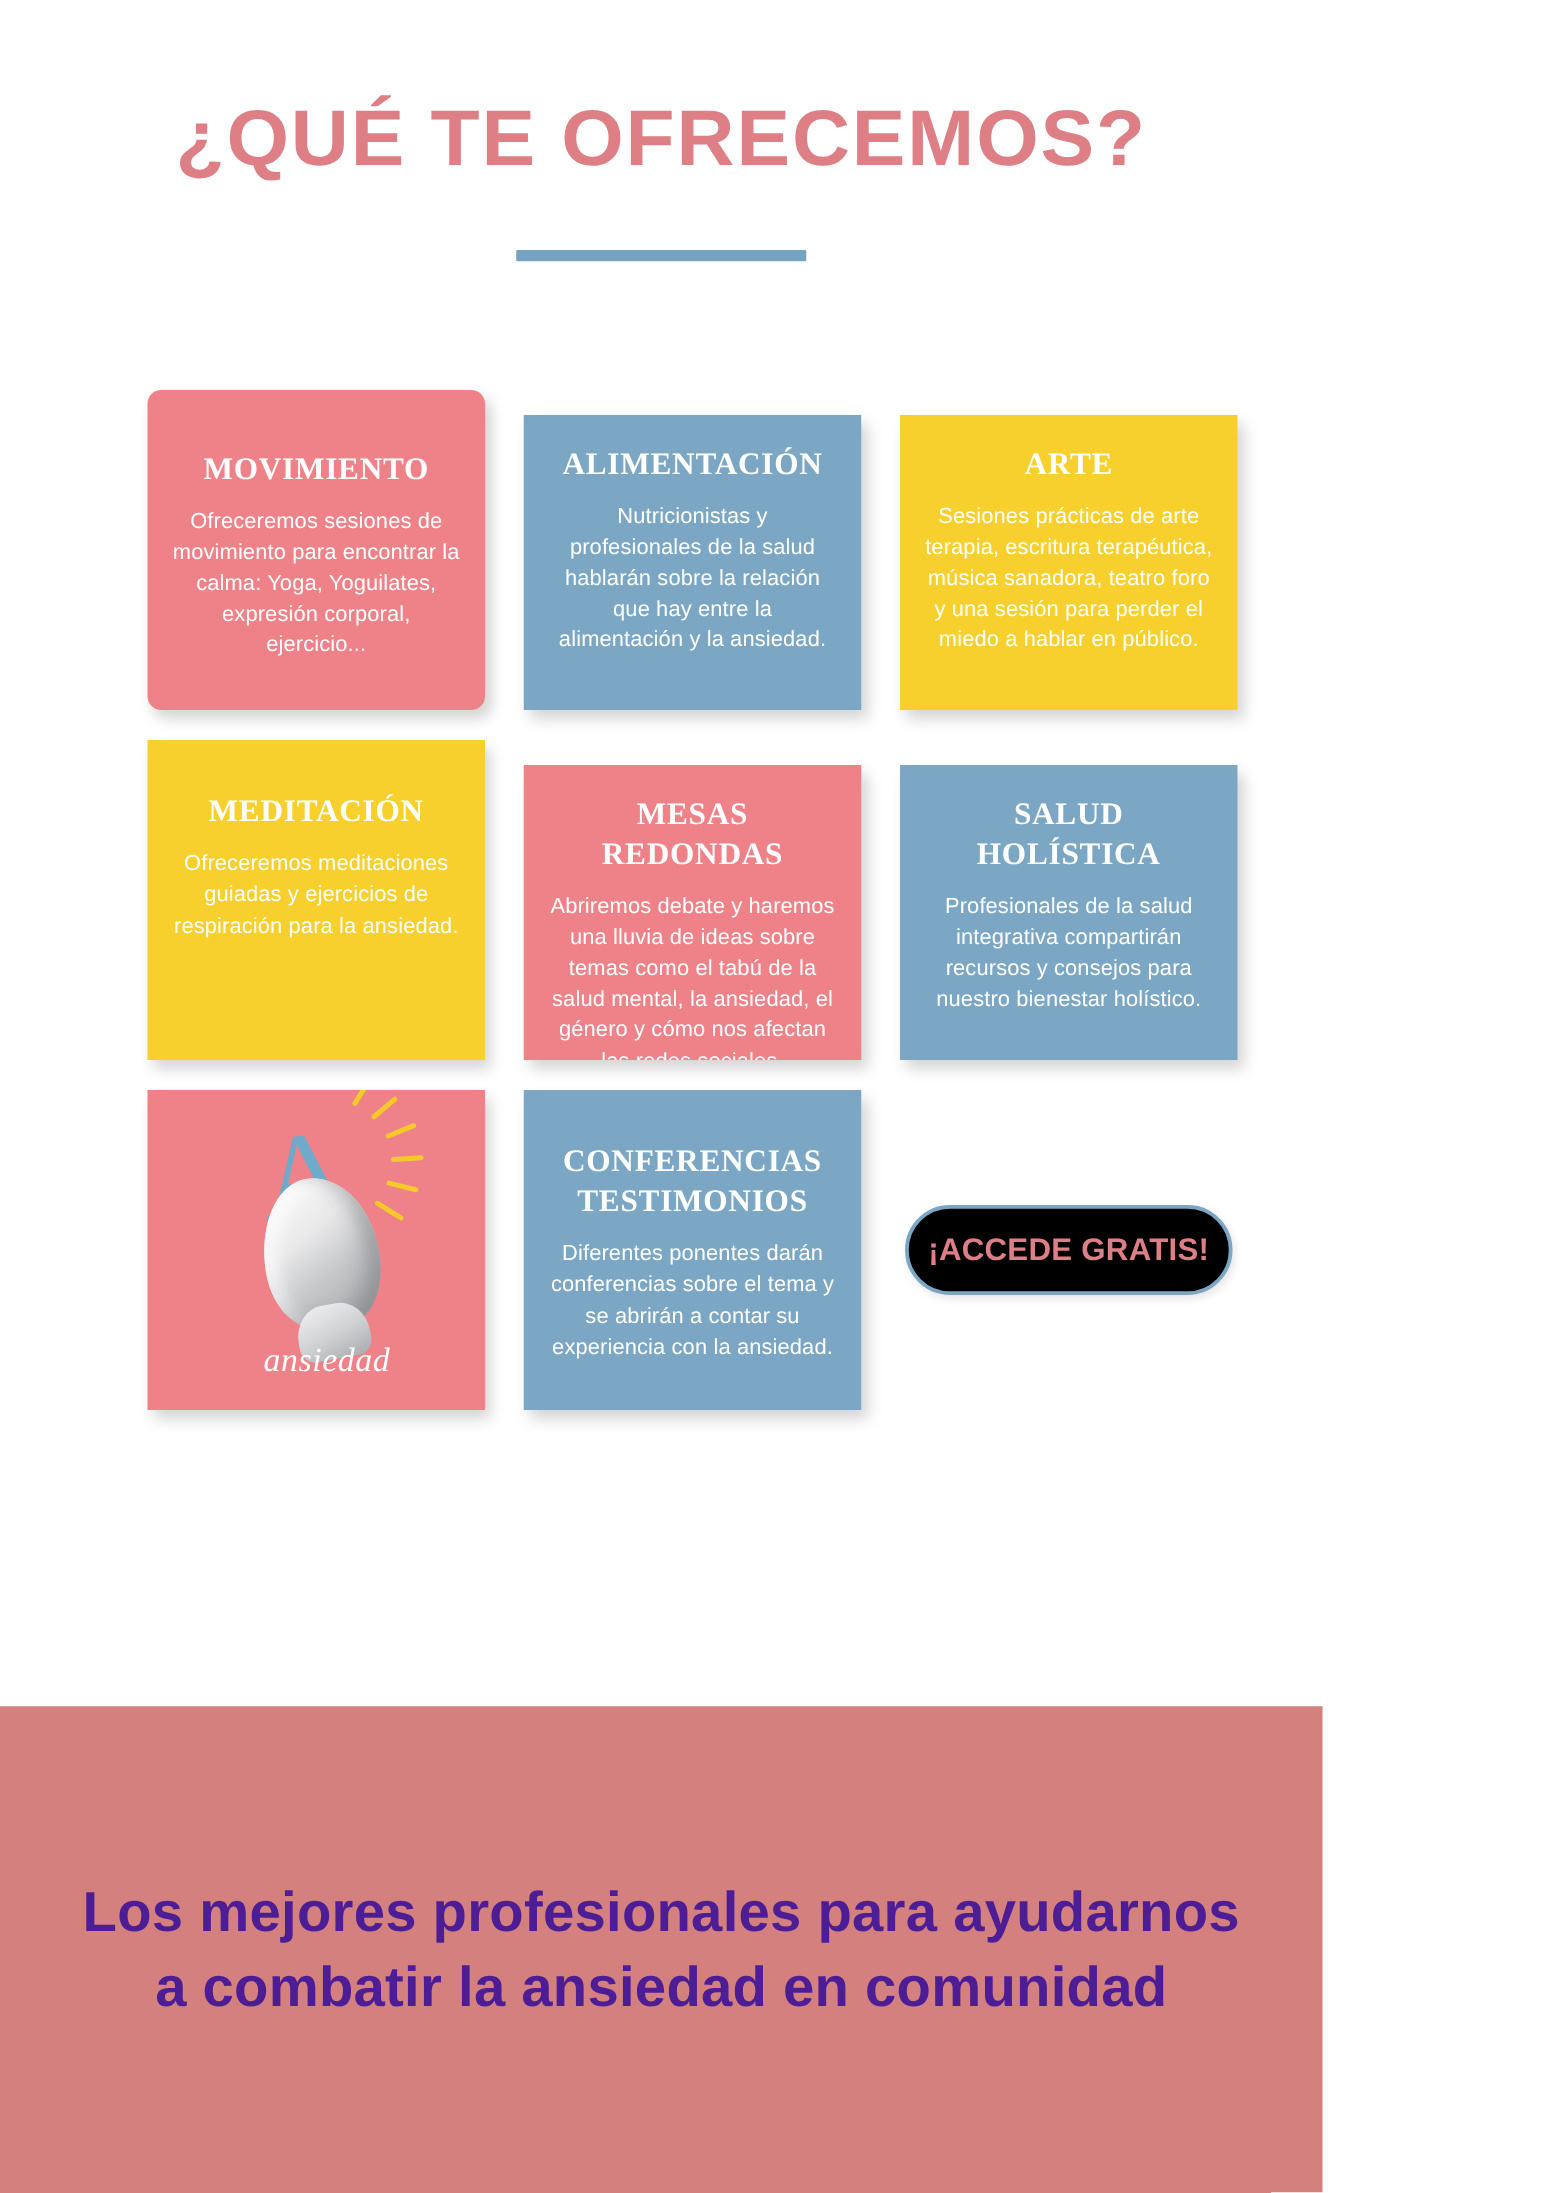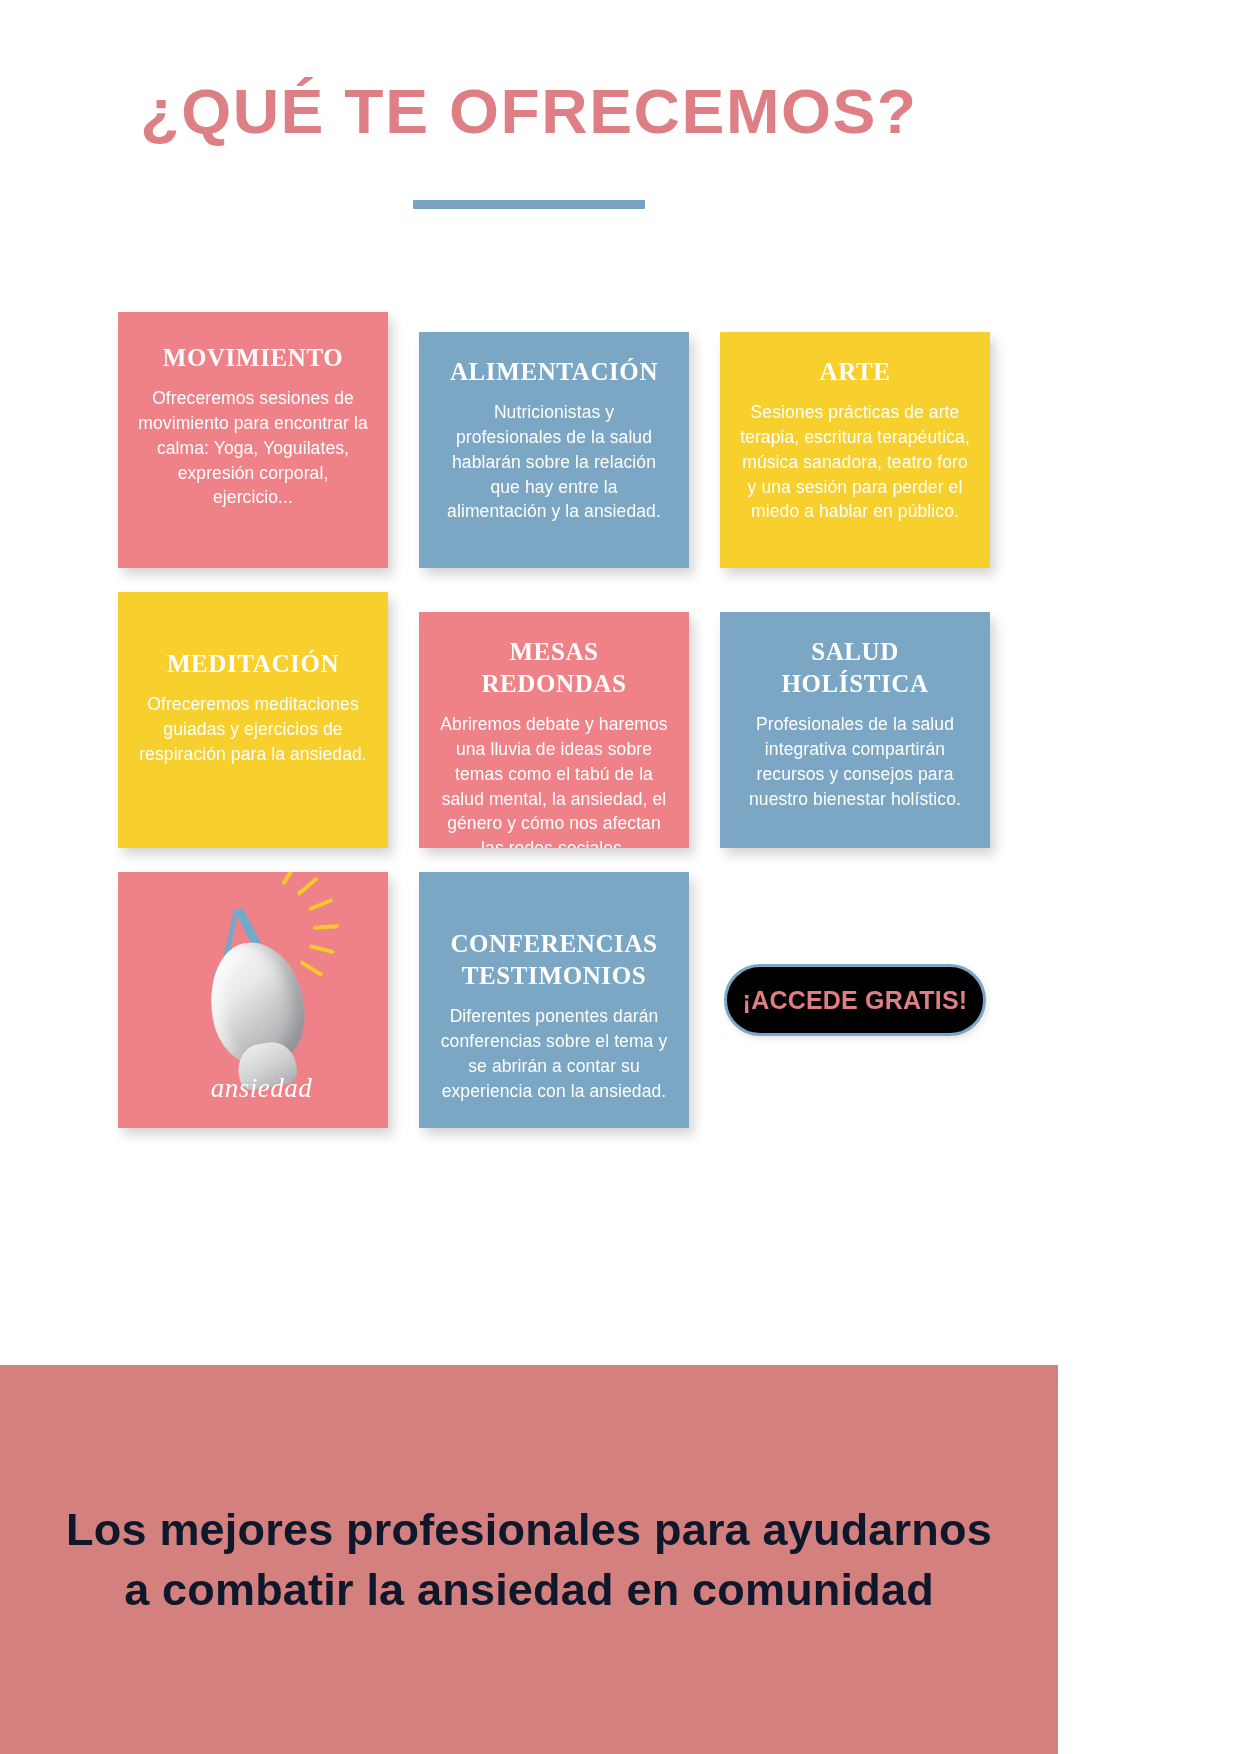--- a/index.html
+++ b/index.html
@@ -81,23 +81,23 @@
   .card-body {
     font-family: "Liberation Sans", sans-serif;
     font-weight: 300;
     font-size: 17.5px;
     line-height: 1.42;
     color: #ffffff;
     letter-spacing: 0.1px;
   }
 
   
-  .card.pad-top-a { padding-top: 30px; }
+  .card.pad-top-a { padding-top: 48px; border-radius: 11px; }
   .card.pad-top-b { padding-top: 24px; margin-top: 20px; }
-  .card.pad-top-c { padding-top: 56px; }
+  .card.pad-top-c { padding-top: 42px; }
 
   
   .logo-card {
     position: relative;
     background: #EE8288;
     box-shadow: 5px 7px 11px rgba(0,0,0,0.17);
     overflow: hidden;
   }
   .logo-art {
     position: absolute;
@@ -199,21 +199,21 @@
     left: 0; right: 0;
     top: 1365px;
     height: 389px;
     background: #D4807F;
     display: flex;
     align-items: center;
     justify-content: center;
   }
   .banner-text {
     text-align: center;
-    color: #0f172a;
+    color: #4c1d95;
     font-family: "Liberation Sans", sans-serif;
     font-weight: bold;
     font-size: 45px;
     line-height: 1.33;
     letter-spacing: 0.2px;
     padding: 0 40px;
   }
 </style>
 </head>
 <body>

